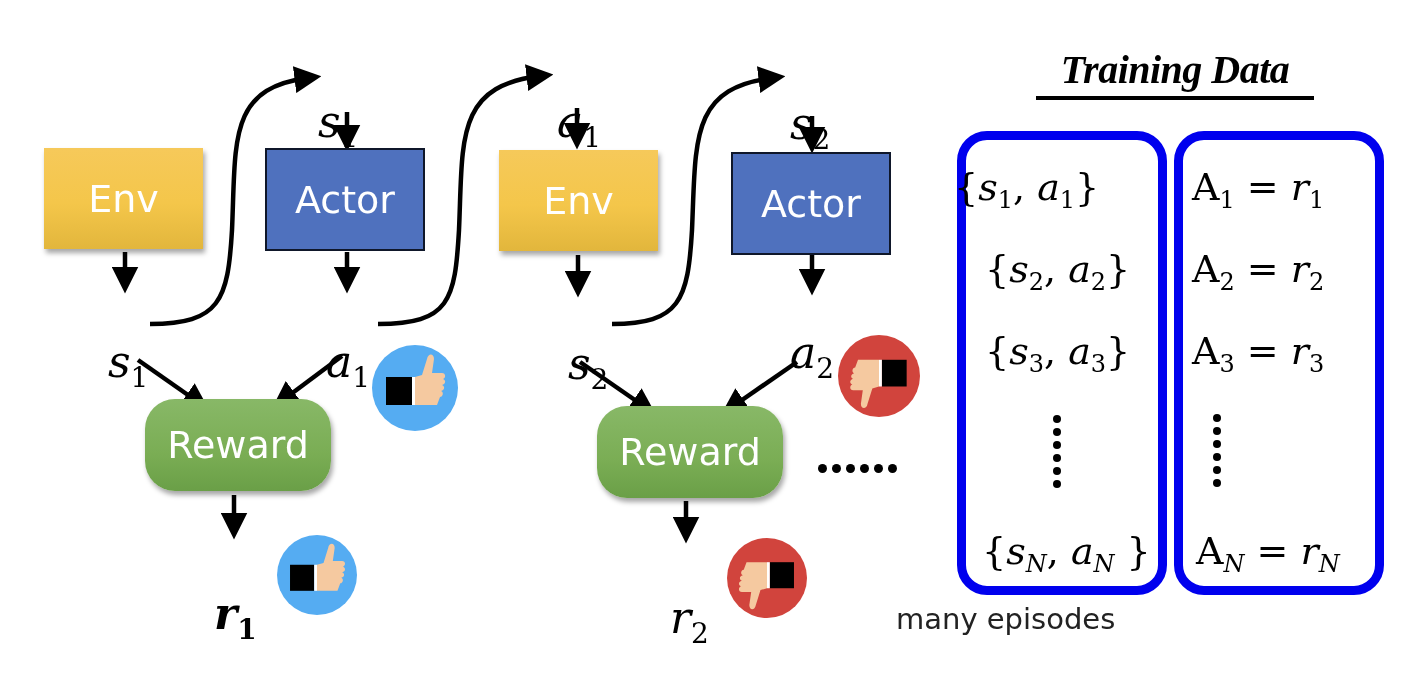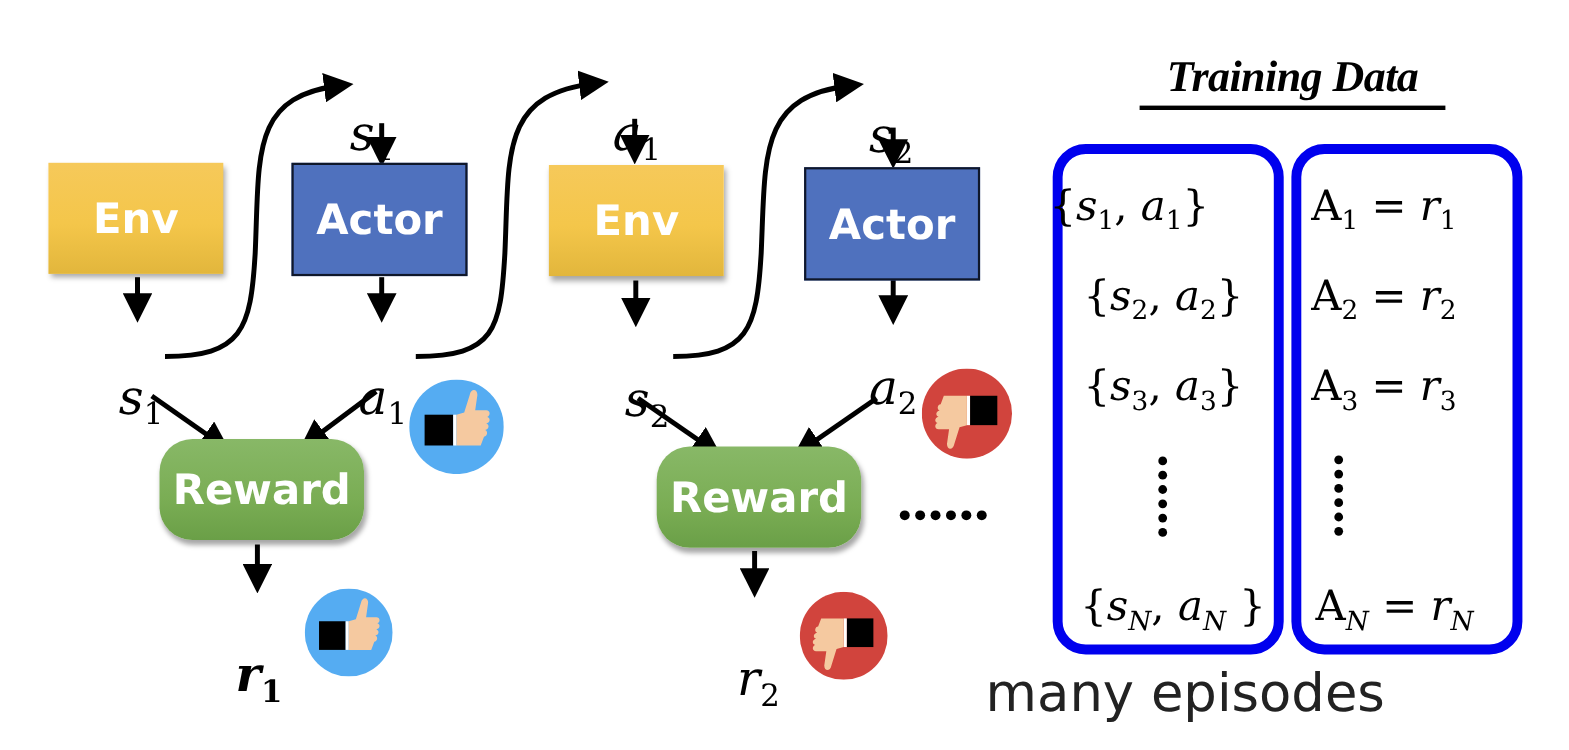--- a/index.html
+++ b/index.html
@@ -1,21 +1,20 @@
 <!DOCTYPE html>
 <html><head>
 <meta charset="utf-8">
 <style>
   html, body { margin: 0; padding: 0; background: #ffffff; }
   body { width: 1426px; height: 682px; position: relative; overflow: hidden; font-family: "DejaVu Sans", sans-serif; }
   .box {
     position: absolute; display: flex; align-items: center; justify-content: center;
     color: #ffffff; font-family: "DejaVu Sans", sans-serif; font-size: 38px;
     box-sizing: border-box;
-    font-weight: bold;
   }
   .env { background: linear-gradient(#f6c95a, #f4c64a 55%, #e2b63c); box-shadow: 2px 4px 5px rgba(0,0,0,0.35); }
   .actor { background: #4f71be; border: 2px solid #0f172a; }
   .reward { background: linear-gradient(#88b867, #7aad54 60%, #6a9f47); box-shadow: 2px 4px 5px rgba(0,0,0,0.35); border-radius: 30px; }
   .var {
     position: absolute; font-family: "DejaVu Serif", serif; font-style: italic;
     font-size: 44px; color: #000; line-height: 1; white-space: nowrap; margin-top: 44px;
   }
   .var sub { font-style: normal; font-size: 28px; vertical-align: -0.35em; line-height: 0; }
   svg.overlay { position: absolute; left: 0; top: 0; }
@@ -34,21 +33,21 @@
   }
   .row i { font-style: italic; }
   .row sub { font-style: normal; font-size: 24px; vertical-align: -0.35em; line-height: 0; }
   .row sub i { font-size: 24px; }
   .vdots { position: absolute; width: 8px; }
   .vdots span { display: block; width: 8px; height: 8px; border-radius: 50%; background: #000; margin-bottom: 5px; }
   .hdots { position: absolute; display: flex; gap: 5px; }
   .hdots span { display: block; width: 9px; height: 9px; border-radius: 50%; background: #000; }
   .caption {
     position: absolute; left: 896px; top: 602px; font-family: "DejaVu Sans", sans-serif;
-    font-size: 48px; color: #222;
+    font-size: 29px; color: #222;
   }
   .badge { position: absolute; width: 62px; height: 62px; }
 </style>
 </head>
 <body>
 
 <svg class="overlay" width="1426" height="682" viewBox="0 0 1426 682">
   <defs>
     <marker id="ah" markerWidth="6" markerHeight="6" refX="3" refY="3" orient="auto" markerUnits="strokeWidth">
       <path d="M0,0 L6,3 L0,6 z" fill="#000"></path>

